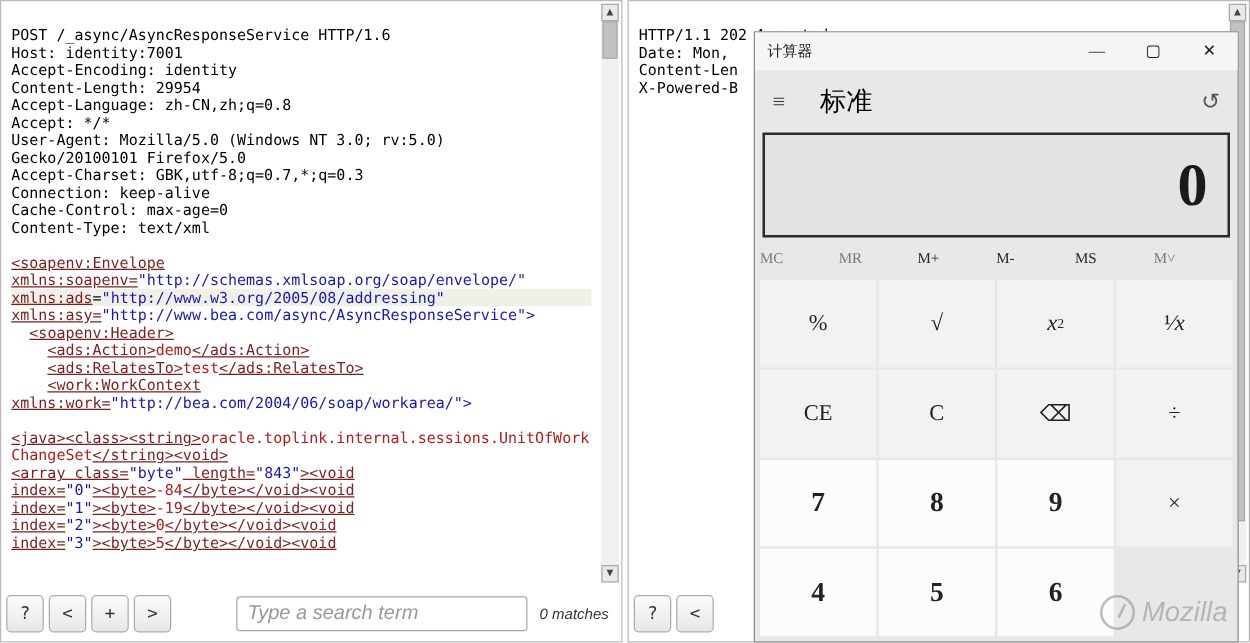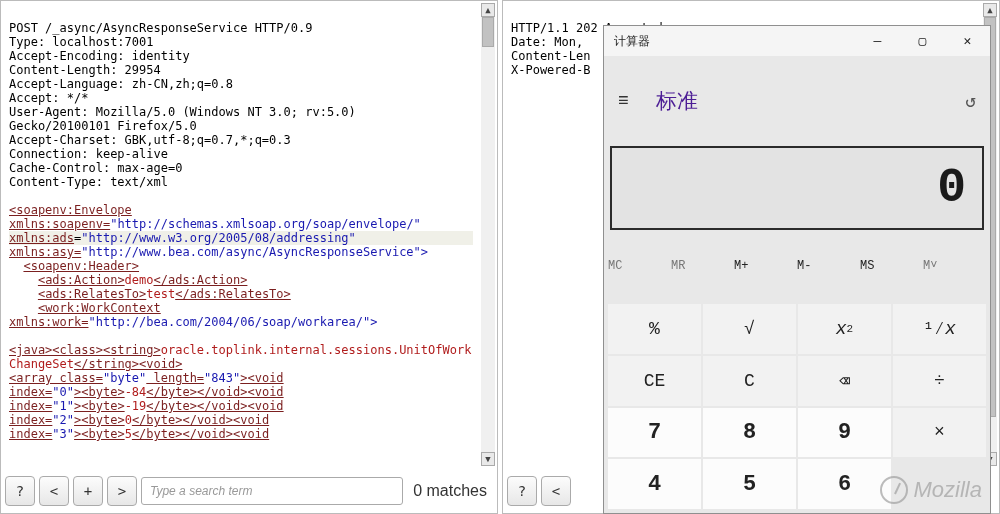--- a/index.html
+++ b/index.html
@@ -55,62 +55,62 @@
     width: 30px; height: 30px;
     border: 1px solid #aaa; border-radius: 4px;
     background: linear-gradient(#fcfcfc,#e7e7e7);
     font-size: 14px; color: #333;
     display: flex; align-items: center; justify-content: center;
     cursor: pointer;
   }
   .sinput {
     flex: 1 1 auto; height: 28px;
     border: 1px solid #aaa; border-radius: 3px;
-    padding: 0 8px; font-size: 12px; color: #333;
+    padding: 0 8px; font-size: 16px; color: #333;
     font-family: Arial, sans-serif;
+    margin-left: 48px;
   }
   .sinput::placeholder { color: #999; font-style: italic; }
-  .matches { font-size: 16px; color: #333; padding: 0 6px; white-space: nowrap; font-family: Arial, sans-serif; }
+  .matches { font-size: 12px; color: #333; padding: 0 6px; white-space: nowrap; font-family: Arial, sans-serif; font-style: italic; }
 
   
   .c-str { color: #1919b0; } 
   .c-tag { color: #7b1f1f; text-decoration: underline; } 
   .c-text { color: #b11d1d; }
   .line-hl { background: #f0f0e8; display:inline-block; width:100%; }
 
   
   .calc {
     position: absolute;
     left: 603px; top: 25px;
     width: 388px; height: 489px;
     background: #e8e8e8;
     border: 1px solid #8f8f8f;
     display: flex; flex-direction: column;
-    font-family: Liberation Mono, monospace;
-    gap: 20px;
+    font-family: Liberation Serif, serif;
   }
   .calc .titlebar {
     height: 30px;
     display: flex; align-items: center;
     background: #f5f5f5;
     padding-left: 10px;
   }
   .calc .titlebar .title { font-size: 12px; color: #222; flex: 1; }
   .calc .titlebar .winbtn {
     width: 45px; height: 30px;
     display: flex; align-items: center; justify-content: center;
     font-size: 13px; color: #222;
   }
   .calc .modebar {
     height: 50px;
     display: flex; align-items: center;
     padding: 0 14px;
   }
   .calc .modebar .menu-icon { width: 22px; font-size: 18px; color: #333; }
-  .calc .modebar .mode { font-size: 21px; color: #4c1d95; margin-left: 16px; flex: 1; }
+  .calc .modebar .mode { font-size: 21px; color: #000000; margin-left: 16px; flex: 1; }
   .calc .modebar .hist-icon { font-size: 18px; color: #555; }
 
   .calc .display {
     height: 84px;
     margin: 0 6px;
     background: #e3e3e3;
     border: 2px solid #2b2b2b;
     display: flex; align-items: center; justify-content: flex-end;
     padding: 0 16px;
     font-size: 48px; font-weight: 600; color: #1a1a1a;
@@ -158,22 +158,22 @@
   .watermark .circ::after {
     content: ""; position: absolute; left: 12px; top: 4px; width: 2px; height: 12px;
     background: rgba(160,160,160,0.7); transform: rotate(25deg); transform-origin: bottom;
   }
 </style>
 </head>
 <body>
 
 <div class="pane-left">
   <div class="editor">
-<span>POST /_async/AsyncResponseService HTTP/0.9</span>
-<span>Type: localhost:7001</span>
+<span>POST /_async/AsyncResponseService HTTP/1.6</span>
+<span>Host: identity:7001</span>
 <span>Accept-Encoding: identity</span>
 <span>Content-Length: 29954</span>
 <span>Accept-Language: zh-CN,zh;q=0.8</span>
 <span>Accept: */*</span>
 <span>User-Agent: Mozilla/5.0 (Windows NT 3.0; rv:5.0)</span>
 <span>Gecko/20100101 Firefox/5.0</span>
 <span>Accept-Charset: GBK,utf-8;q=0.7,*;q=0.3</span>
 <span>Connection: keep-alive</span>
 <span>Cache-Control: max-age=0</span>
 <span>Content-Type: text/xml</span>

